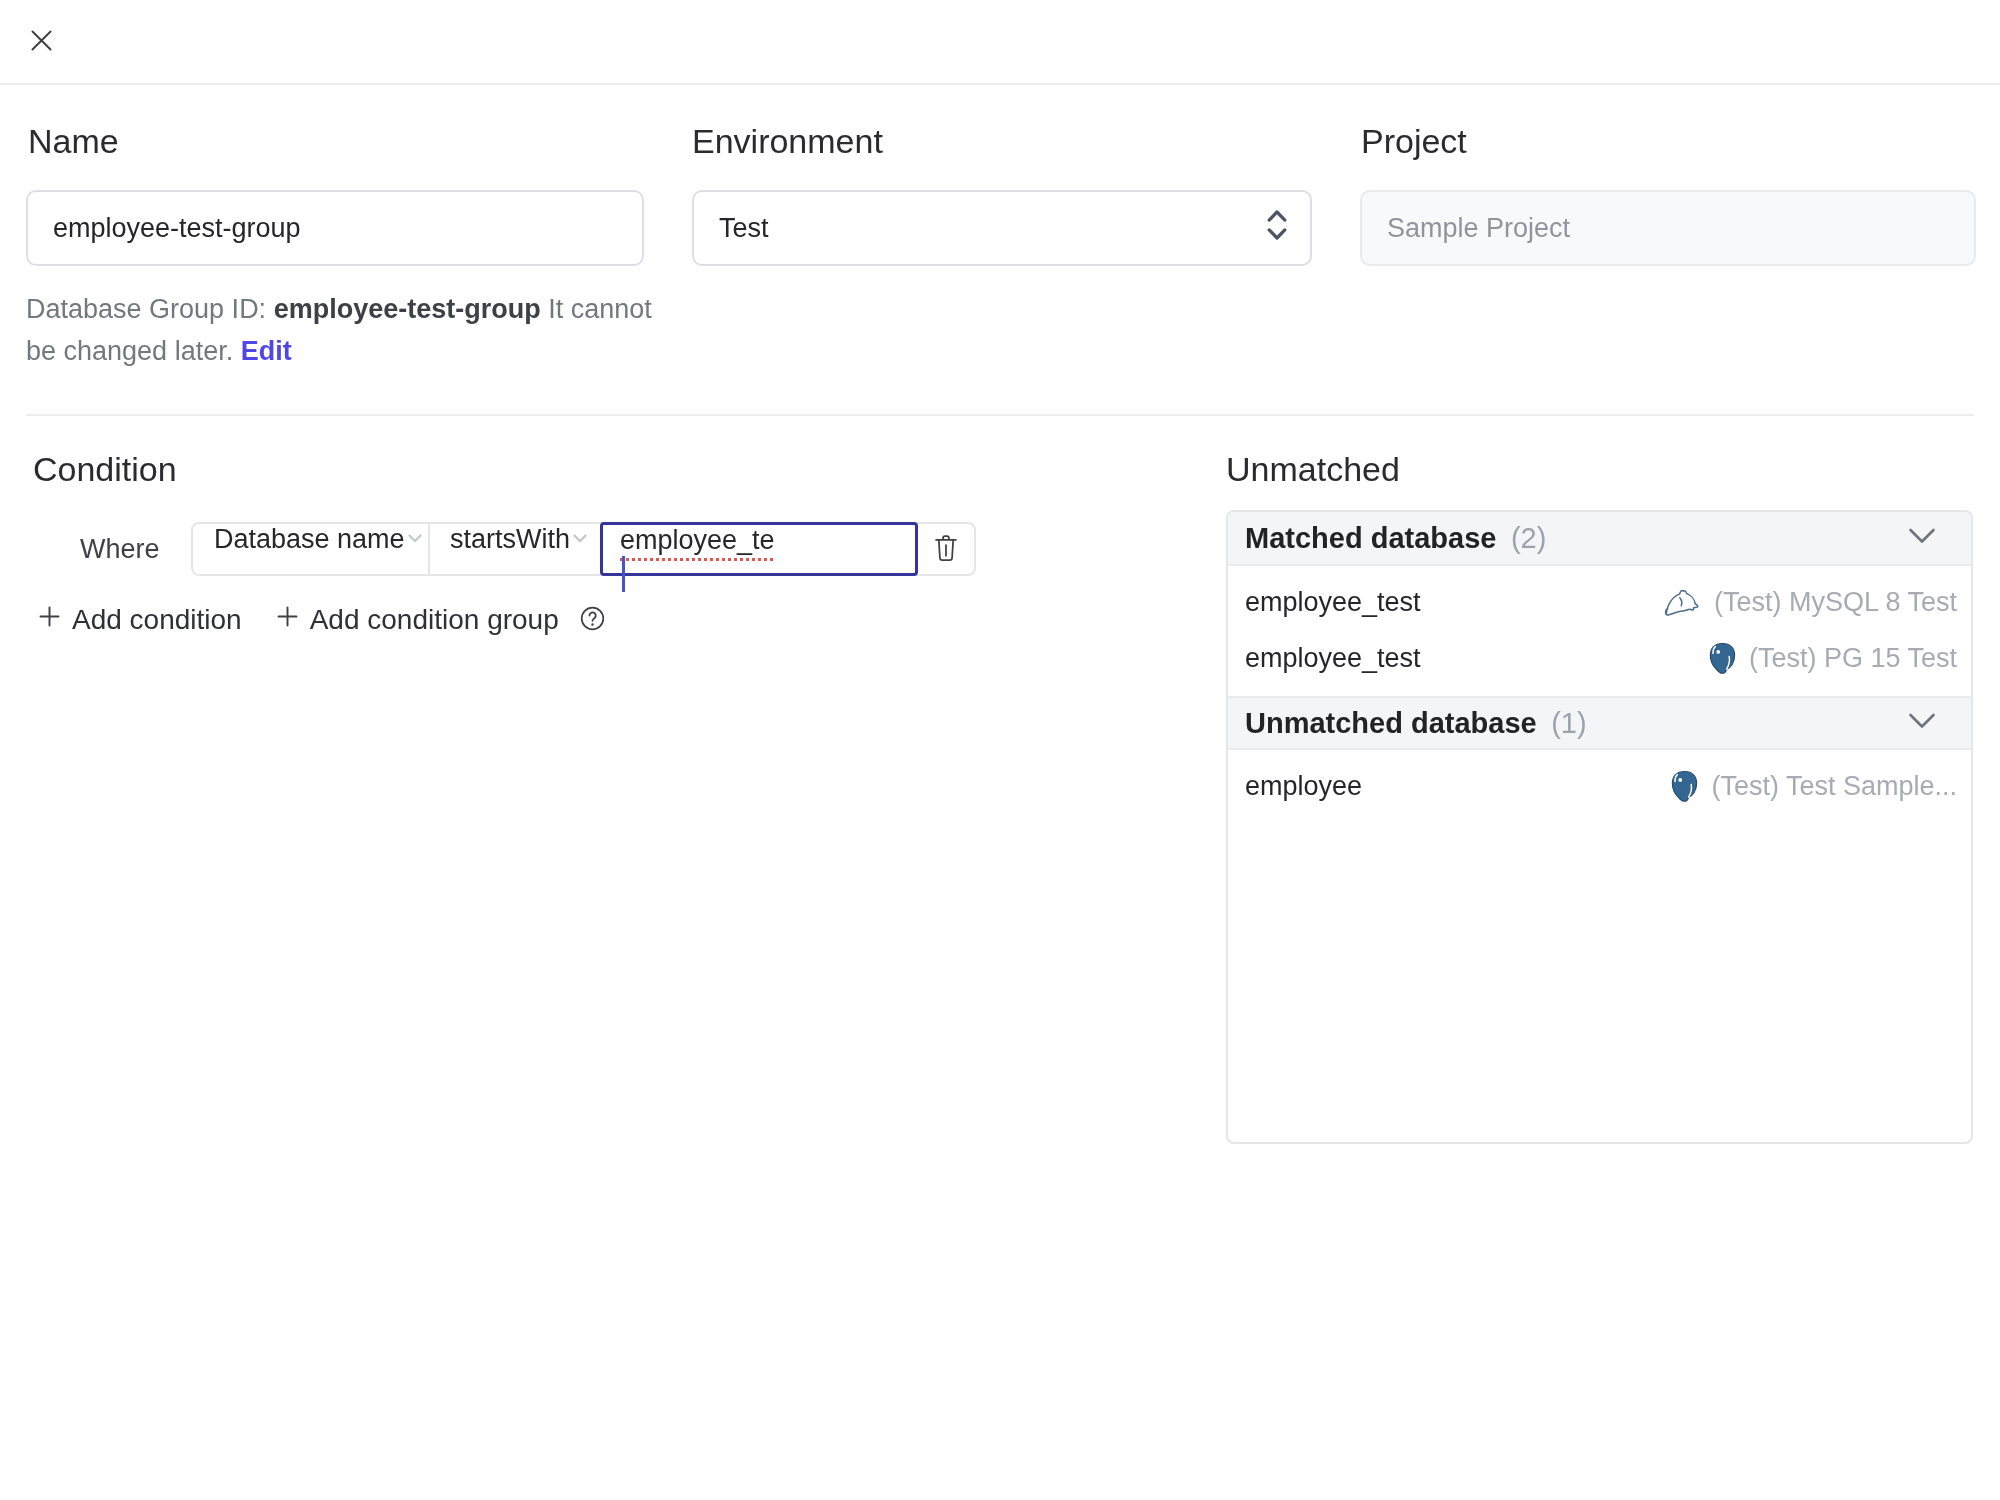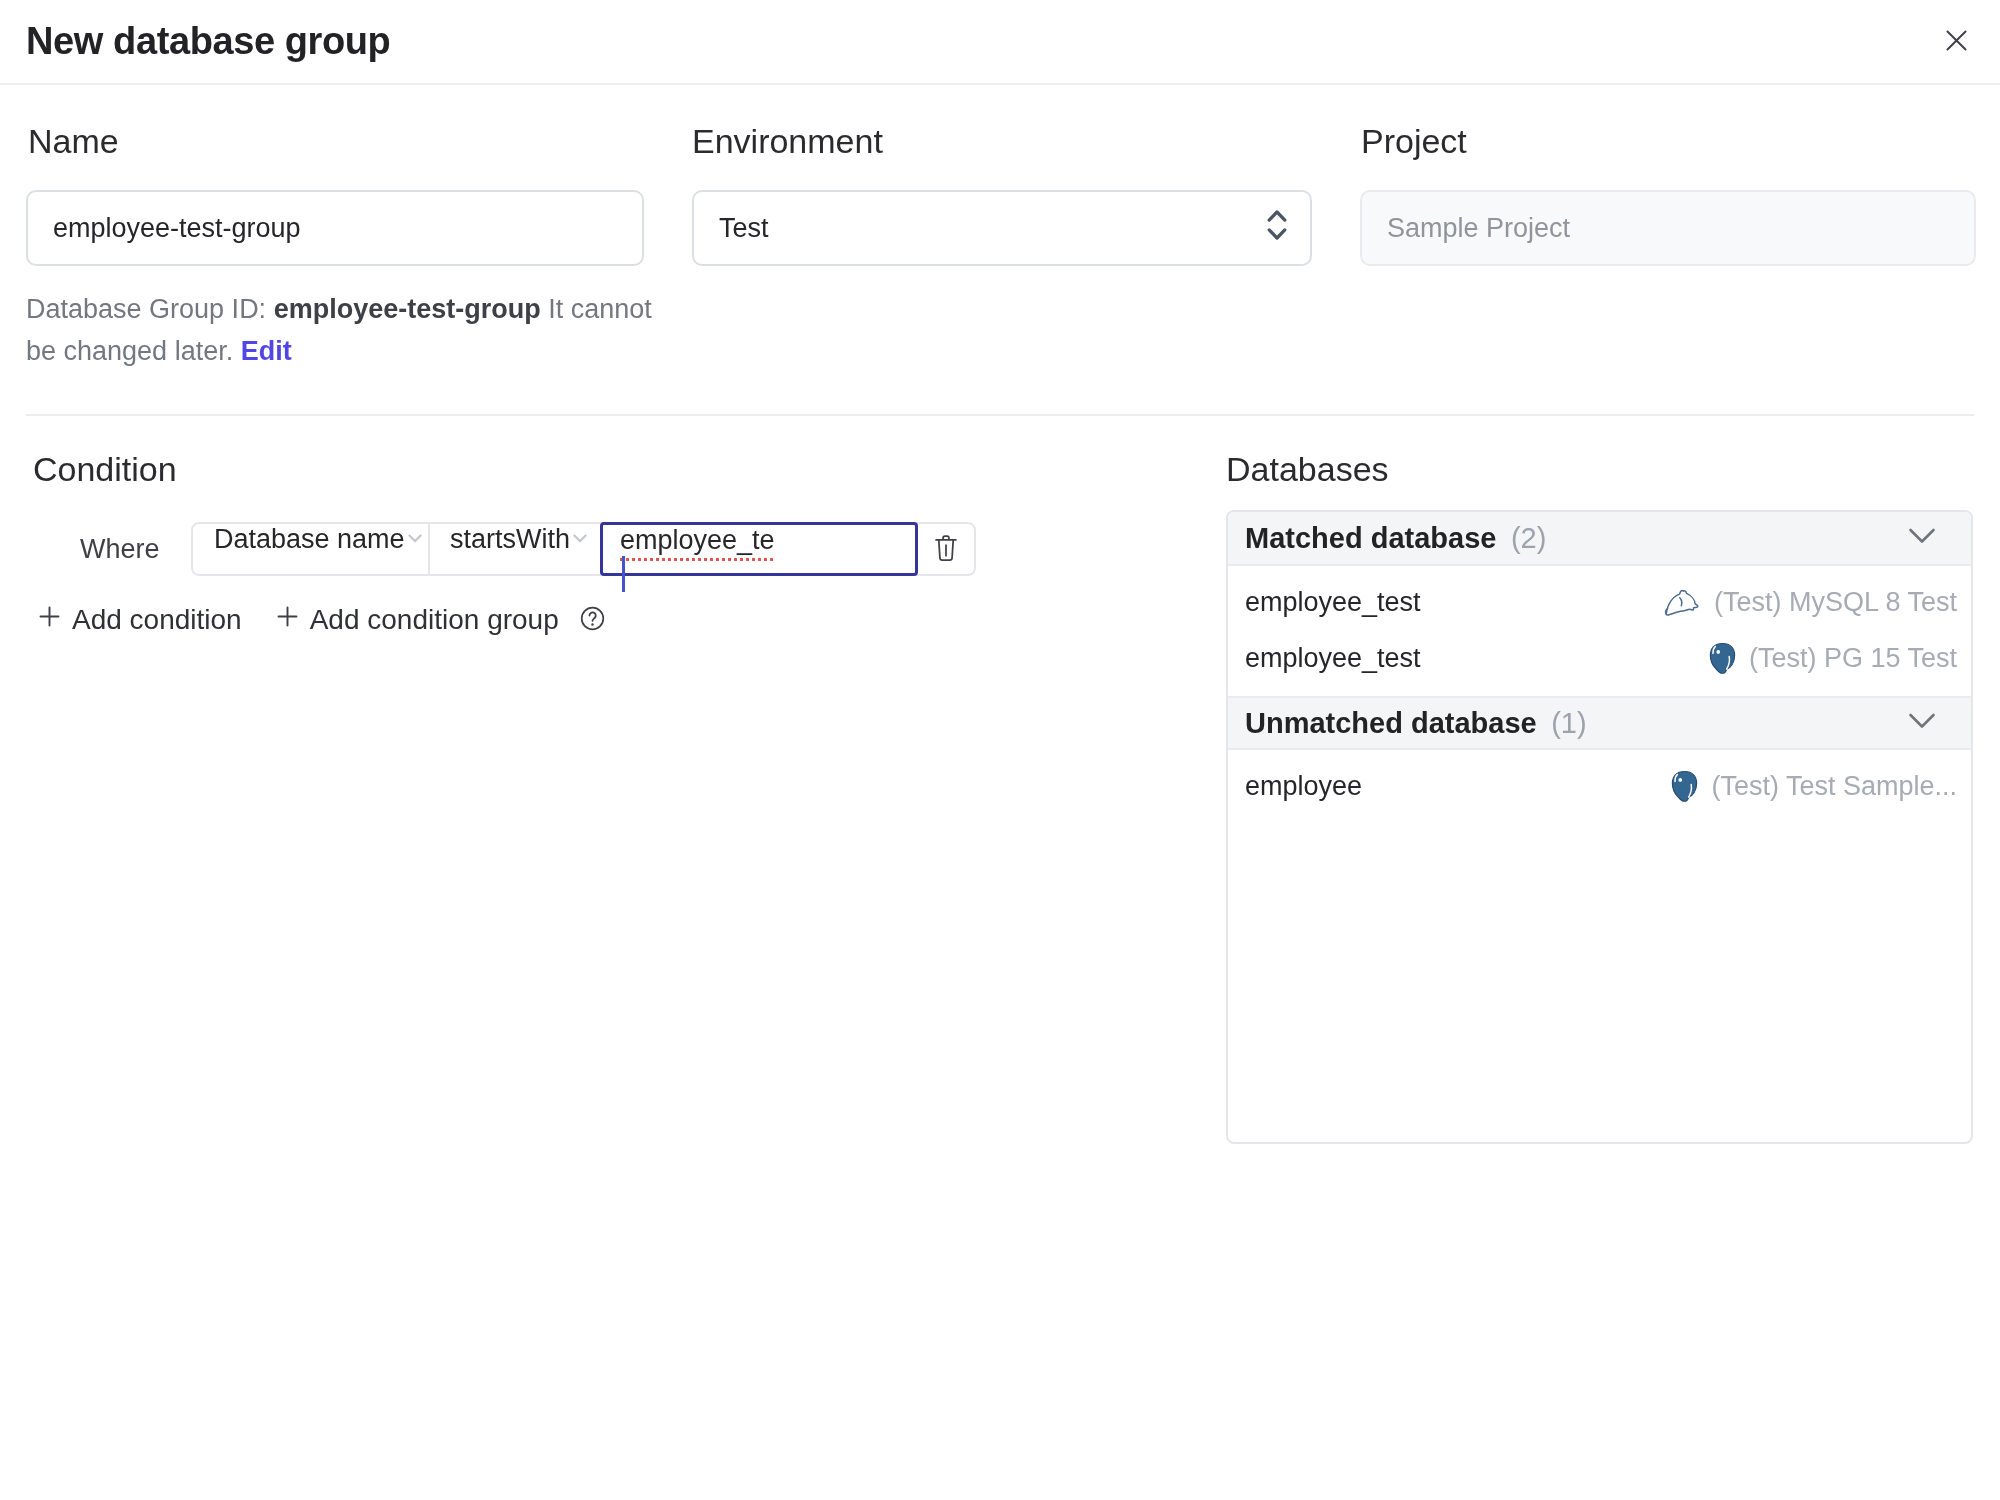--- a/index.html
+++ b/index.html
@@ -72,21 +72,20 @@
   .db-name { font-size:27px; color:#26262a; }
   .db-instance { display:flex; align-items:center; gap:11px; font-size:27px; color:#a6abb4; white-space:nowrap; }
   .engine-icon { display:inline-flex; align-items:center; }
 </style>
 </head>
 <body>
 
 <div class="dialog">
 
   <div class="dlg-header">
-    <div class="dlg-title">New database group</div>
     <button class="close-btn">
       <span>
         <svg width="31" height="31" viewBox="0 0 24 24">
             <path d="M5 5l14 14M19 5L5 19" stroke="#3f3f46" stroke-width="1.5" stroke-linecap="round" fill="none"></path>
           </svg>
       </span>
     </button>
   </div>
 
   <div class="field-label" id="label-name">Name</div>
@@ -171,21 +170,21 @@
       <span>
         <svg width="27" height="27" viewBox="0 0 24 24">
             <circle cx="12" cy="12" r="9.6" stroke="#3f3f46" stroke-width="1.5" fill="none"></circle>
             <path d="M9.3 9.4a2.8 2.8 0 1 1 4.9 1.9c-.9 1-2.2 1.3-2.2 2.8" stroke="#3f3f46" stroke-width="1.6" fill="none" stroke-linecap="round"></path>
             <circle cx="12" cy="17.3" r="1.1" fill="#3f3f46"></circle>
           </svg>
       </span>
     </button>
   </div>
 
-  <div class="db-heading">Databases</div>
+  <div class="db-heading">Unmatched</div>
 
   <div class="db-panel">
     <div class="db-section-header">
       <span>
         <span class="db-section-label">Matched database</span>
         <span class="db-section-count">(2)</span>
       </span>
       <span>
         <svg width="30" height="18" viewBox="0 0 30 18">
             <path d="M3.5 3l11.5 11.5L26.5 3" stroke="#6f747d" stroke-width="2.6" fill="none" stroke-linecap="round" stroke-linejoin="round"></path>

